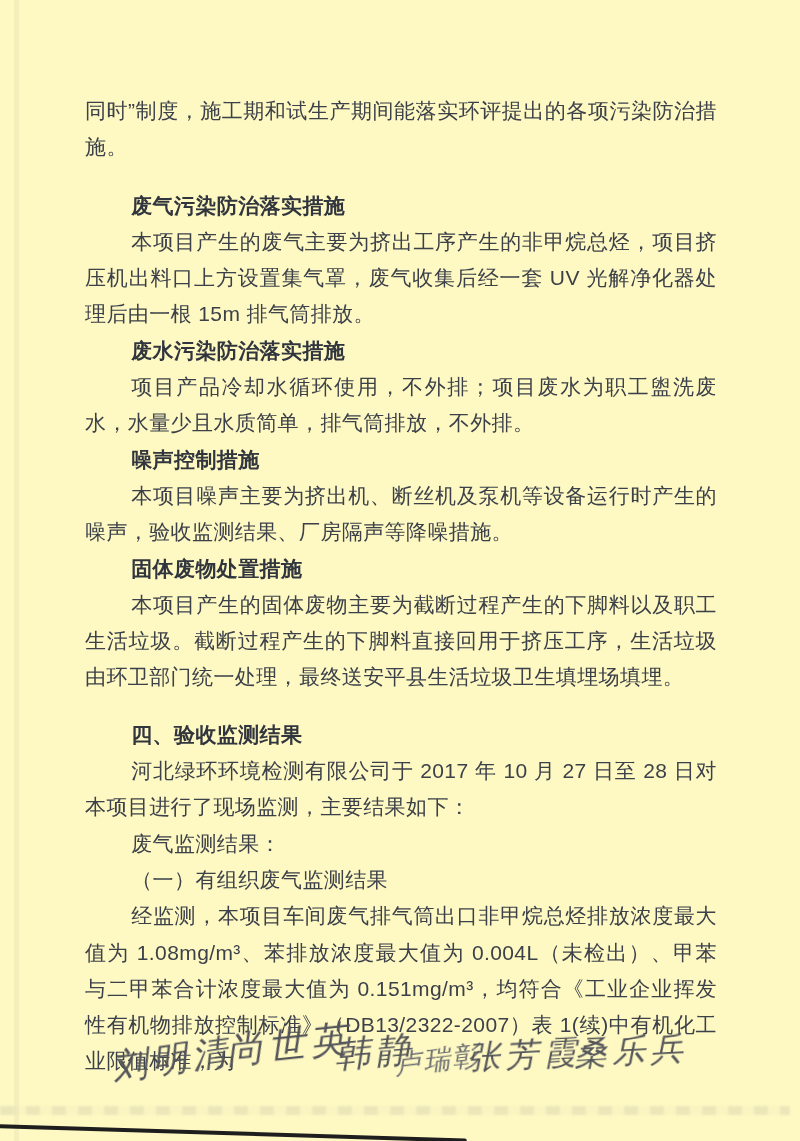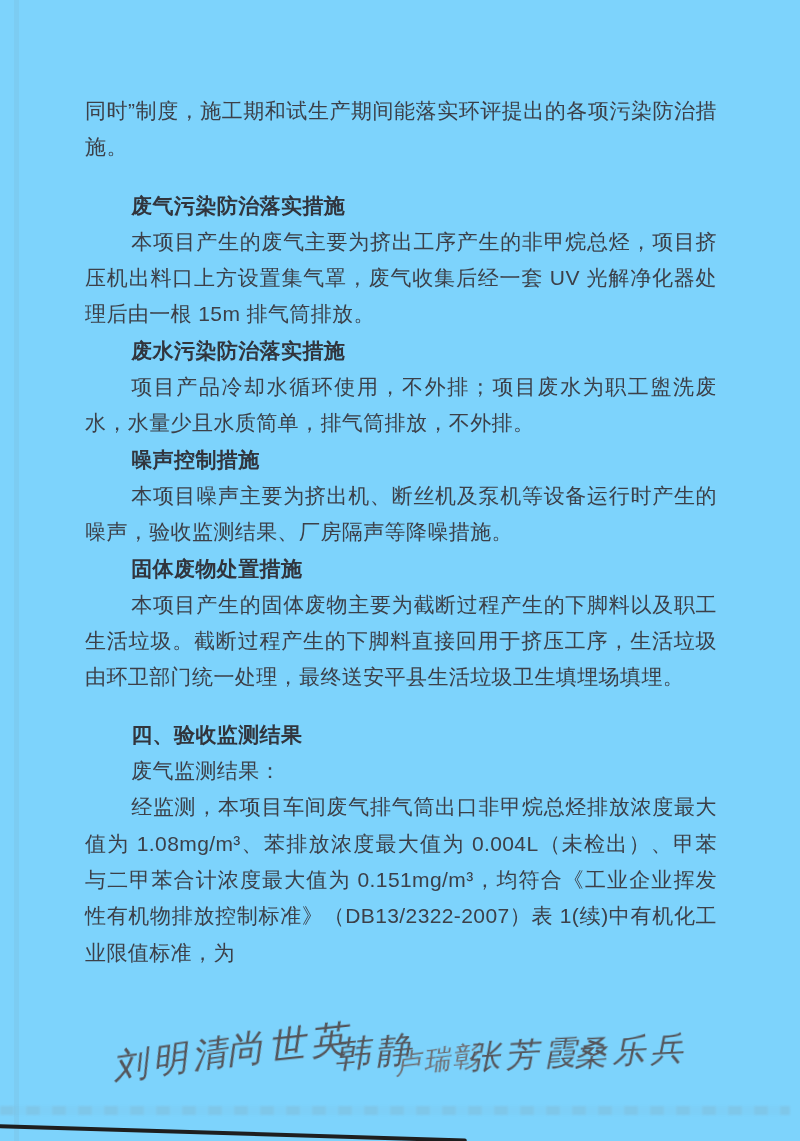--- a/index.html
+++ b/index.html
@@ -1,20 +1,20 @@
 <!DOCTYPE html>
 <html><head>
 <meta charset="utf-8">
 <style>
   html, body { margin: 0; padding: 0; background: #e8e8e6; }
   .page {
     position: relative;
     width: 800px;
     height: 1141px;
-    background: #7dd3fc;
+    background: #fef9c3;
     overflow: hidden;
     font-family: "Liberation Sans", "DejaVu Sans", sans-serif;
     box-sizing: border-box;
   }
   
   .left-streak {
     position: absolute;
     left: 14px; top: 0;
     width: 5px; height: 1141px;
     background: rgba(120,120,120,0.07);
@@ -95,21 +95,23 @@
     <p class="no-indent">同时”制度，施工期和试生产期间能落实环评提出的各项污染防治措施。</p>
     <p class="heading mt-lg">废气污染防治落实措施</p>
     <p>本项目产生的废气主要为挤出工序产生的非甲烷总烃，项目挤压机出料口上方设置集气罩，废气收集后经一套 UV 光解净化器处理后由一根 15m 排气筒排放。</p>
     <p class="heading">废水污染防治落实措施</p>
     <p>项目产品冷却水循环使用，不外排；项目废水为职工盥洗废水，水量少且水质简单，排气筒排放，不外排。</p>
     <p class="heading">噪声控制措施</p>
     <p>本项目噪声主要为挤出机、断丝机及泵机等设备运行时产生的噪声，验收监测结果、厂房隔声等降噪措施。</p>
     <p class="heading">固体废物处置措施</p>
     <p>本项目产生的固体废物主要为截断过程产生的下脚料以及职工生活垃圾。截断过程产生的下脚料直接回用于挤压工序，生活垃圾由环卫部门统一处理，最终送安平县生活垃圾卫生填埋场填埋。</p>
     <p class="heading mt-sm">四、验收监测结果</p>
+    <p>河北绿环环境检测有限公司于 2017 年 10 月 27 日至 28 日对本项目进行了现场监测，主要结果如下：</p>
     <p>废气监测结果：</p>
+    <p>（一）有组织废气监测结果</p>
     <p>经监测，本项目车间废气排气筒出口非甲烷总烃排放浓度最大值为 1.08mg/m³、苯排放浓度最大值为 0.004L（未检出）、甲苯与二甲苯合计浓度最大值为 0.151mg/m³，均符合《工业企业挥发性有机物排放控制标准》（DB13/2322-2007）表 1(续)中有机化工业限值标准，为</p>
   </div>
 
   <div class="signatures">
     <span class="sig sig-1">刘明清</span>
     <span class="sig sig-2">尚世英</span>
     <span class="sig sig-3">韩静</span>
     <span class="sig sig-4">卢瑞彰</span>
     <span class="sig sig-5">张芳霞</span>
     <span class="sig sig-6">桑乐兵</span>

